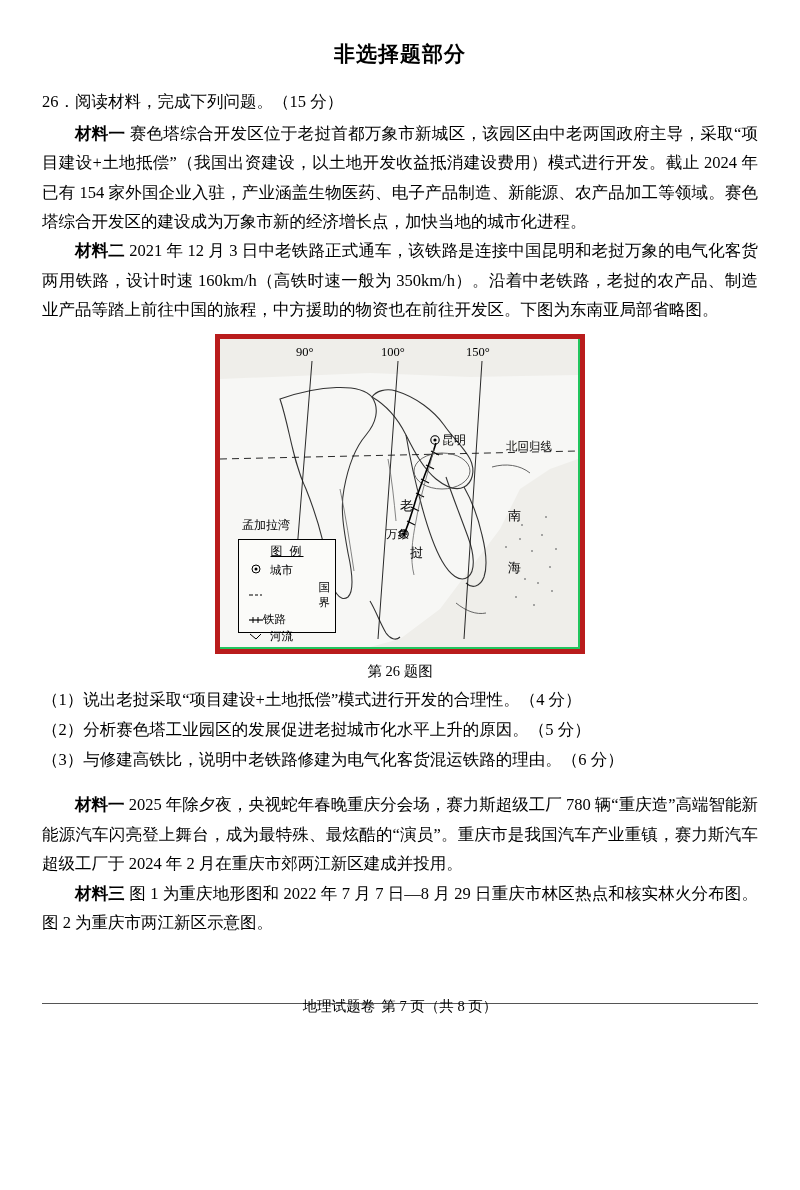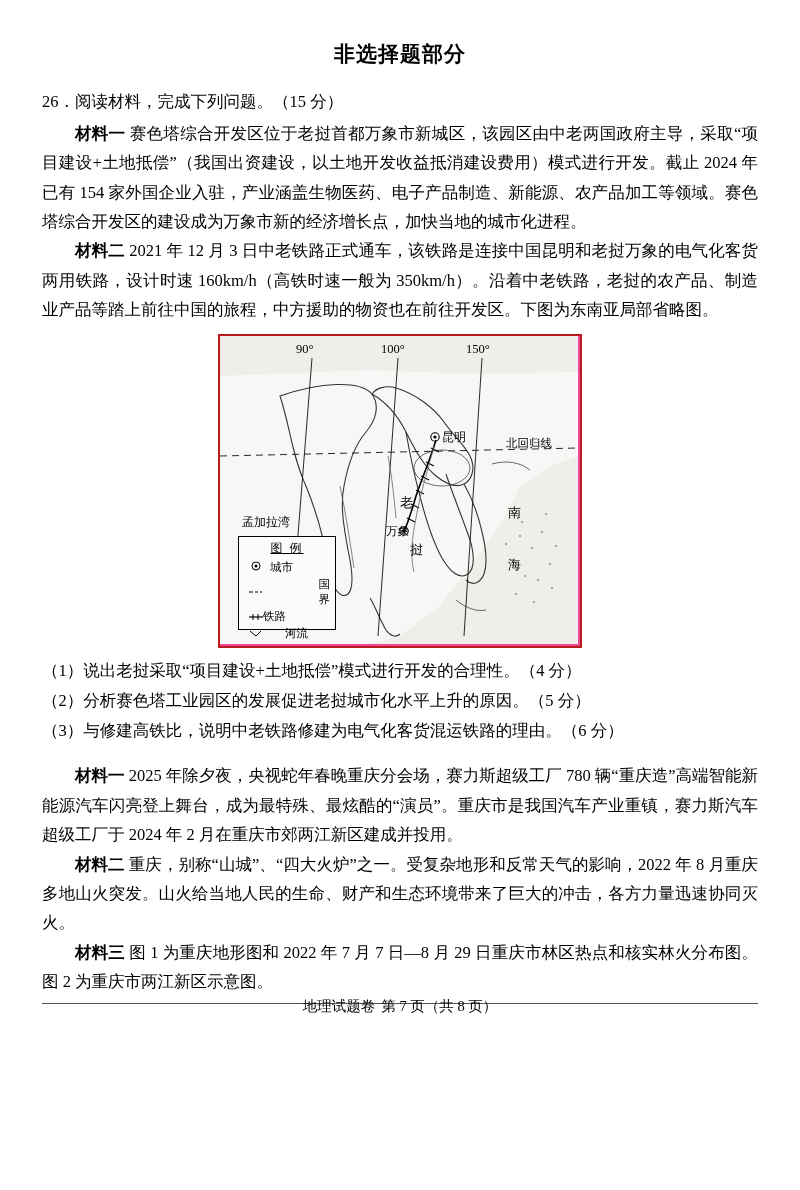--- a/index.html
+++ b/index.html
@@ -57,22 +57,22 @@
 
   
   .figure-wrap {
     margin: 10px 0 4px 0;
     text-align: center;
   }
   .map-box {
     display: inline-block;
     width: 360px;
     height: 310px;
-    border: 2px solid #b91c1c;
-    background: #ec4899;
+    border: 5px solid #b91c1c;
+    background: #22c55e;
     position: relative;
     overflow: hidden;
   }
   .fig-caption {
     font-size: 14.5px;
     margin-top: 4px;
     text-align: center;
   }
   .map-svg { display: block; }
 
@@ -235,50 +235,47 @@
             <span style="font-size:11.5px;padding-left:44px;">国界</span>
           </div>
           <div style="display:flex;align-items:center;margin:2px 0 0 10px;">
             <svg width="14" height="12">
               <line x1="0" y1="6" x2="14" y2="6" stroke="#000" stroke-width="1.2"></line>
               <line x1="4" y1="3" x2="4" y2="9" stroke="#000" stroke-width="1"></line>
               <line x1="9" y1="3" x2="9" y2="9" stroke="#000" stroke-width="1"></line>
             </svg>
             <span style="font-size:11.5px;">铁路</span>
           </div>
-          <div style="display:flex;align-items:flex-end;gap:22px;margin:2px 0 0 10px;">
+          <div style="display:flex;align-items:flex-end;gap:7px;margin:2px 0 0 10px;">
             <svg width="14" height="12">
               <path d="M1,2 L7,7 L12,2" stroke="#000" stroke-width="1" fill="none"></path>
             </svg>
             <span style="font-size:11.5px;">河流</span>
           </div>
         </div>
       </div>
+      <div class="fig-caption">第 26 题图</div>
     </div>
 
     <div class="sub-list">
       <p class="sub-item">（1）说出老挝采取“项目建设+土地抵偿”模式进行开发的合理性。（4 分）</p>
       <p class="sub-item">（2）分析赛色塔工业园区的发展促进老挝城市化水平上升的原因。（5 分）</p>
       <p class="sub-item">（3）与修建高铁比，说明中老铁路修建为电气化客货混运铁路的理由。（6 分）</p>
     </div>
   </div>
 
   <div class="spacer-md"></div>
 
   <div>
 
     <p class="para">
       <b class="lbl">材料一</b>
       <span>2025 年除夕夜，央视蛇年春晚重庆分会场，赛力斯超级工厂 780 辆“重庆造”高端智能新能源汽车闪亮登上舞台，成为最特殊、最炫酷的“演员”。重庆市是我国汽车产业重镇，赛力斯汽车超级工厂于 2024 年 2 月在重庆市郊两江新区建成并投用。</span>
     </p>
 
-    <p class="para">
-      <b class="lbl">材料二</b>
-      <span>重庆，别称“山城”、“四大火炉”之一。受复杂地形和反常天气的影响，2022 年 8 月重庆多地山火突发。山火给当地人民的生命、财产和生态环境带来了巨大的冲击，各方力量迅速协同灭火。</span>
-    </p>
 
     <p class="para">
       <b class="lbl">材料三</b>
       <span>图 1 为重庆地形图和 2022 年 7 月 7 日—8 月 29 日重庆市林区热点和核实林火分布图。图 2 为重庆市两江新区示意图。</span>
     </p>
   </div>
 
   <div class="footer-rule"></div>
   <div class="footer">
     <span>地理试题卷</span><span class="sep"></span><span>第 7 页</span><span>（共 8 页）</span>

